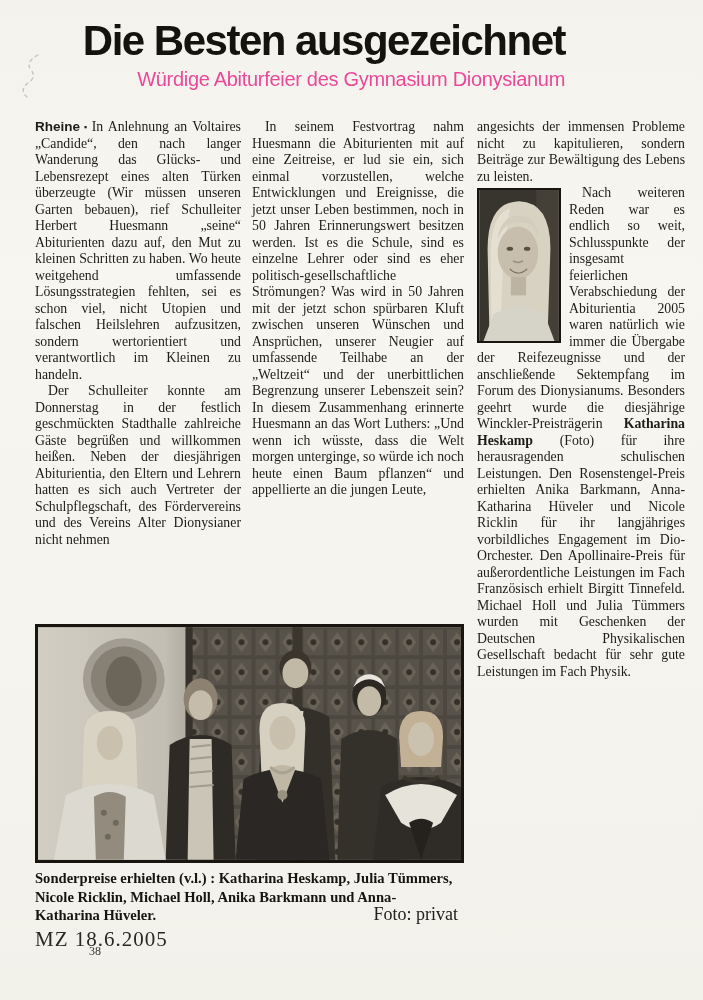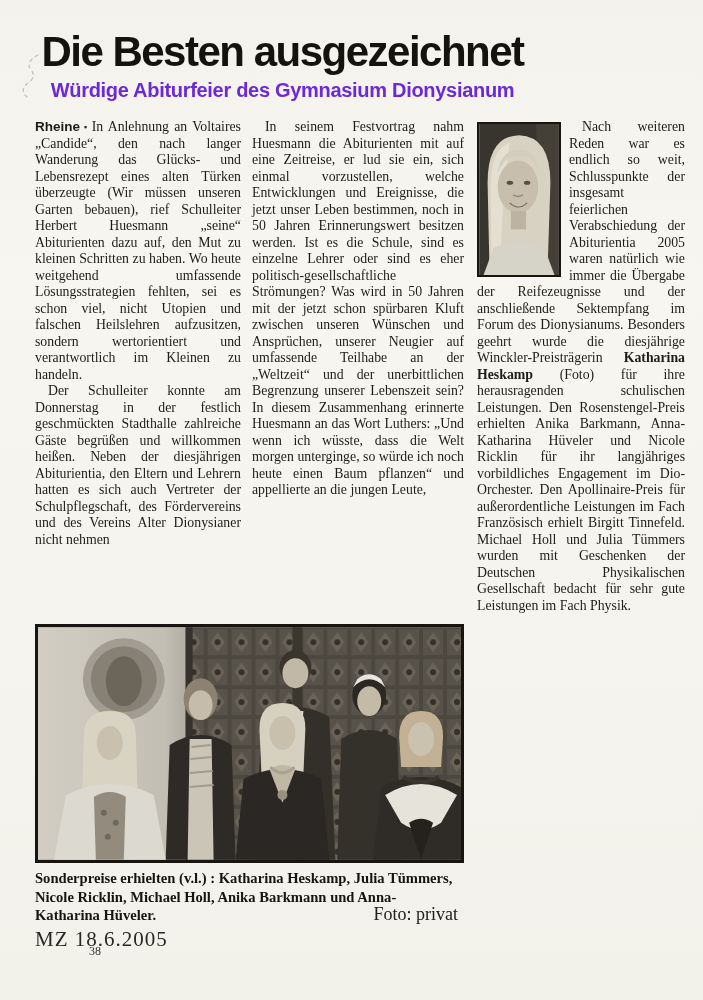--- a/index.html
+++ b/index.html
@@ -2,28 +2,28 @@
 <html lang="de"><head>
 <meta charset="utf-8">
 <style>
   html,body{margin:0;padding:0;}
   body{
     width:703px;height:1000px;position:relative;overflow:hidden;
     background:linear-gradient(180deg,#f3f2ec 0%,#f7f6f1 28%,#f4f3ed 70%,#f2f1ea 100%);
     font-family:"Liberation Serif", serif;color:#1e1c18;
   }
   .pencil-mark{position:absolute;left:12px;top:52px;opacity:.75;}
-  .header{position:absolute;top:30px;left:0;width:565px;text-align:center;}
+  .header{position:absolute;top:19px;left:0;width:565px;text-align:right;}
   .title{
     font-family:"Liberation Sans", sans-serif;font-weight:700;font-size:42px;
     letter-spacing:-1.5px;line-height:1.05;color:#141310;margin:0;
   }
   .subtitle{
-    font-family:"Liberation Sans", sans-serif;font-weight:700;font-size:20px;
-    letter-spacing:-.3px;color:#6d28d9;margin:5px 0 0 0;
+    font-family:"Liberation Sans", sans-serif;font-weight:400;font-size:20px;
+    letter-spacing:-.3px;color:#ec4899;margin:5px 0 0 0;
   }
   .col{
     font-size:13.8px;line-height:16.5px;text-align:justify;
   }
   .col p{margin:0;}
   .indent{text-indent:13px;}
   .dateline{font-family:"Liberation Sans", sans-serif;font-weight:700;font-size:13.5px;}
   .bullet{font-size:9px;vertical-align:1px;padding:0 3px 0 2px;}
   .left-block{position:absolute;left:35px;top:119px;width:429px;}
   .cols{display:flex;gap:11px;height:501px;overflow:hidden;}
@@ -154,20 +154,21 @@
     <figcaption class="caption" data-name="photo-caption">
       <span data-name="caption-text">Sonderpreise erhielten (v.l.) : Katharina Heskamp, Julia Tümmers, Nicole Ricklin, Michael Holl, Anika Barkmann und Anna-Katharina Hüveler.</span>
       <span class="credit" data-name="photo-credit">Foto: privat</span>
     </figcaption>
   </figure>
 
   <div class="annotation" data-name="handwritten-annotation">MZ 18.6.2005</div>
 </div>
 
 <div class="col col3" data-name="column-3">
+  <p data-name="paragraph">angesichts der immensen Probleme nicht zu kapitulieren, sondern Beiträge zur Bewältigung des Lebens zu leisten.</p>
   <figure class="portrait-figure" style="margin:3px 8px 2px 0;" data-name="portrait-photo-figure">
     <span class="photo-frame" style="border-width:2px;" data-name="portrait-photo">
       <svg width="80" height="151" viewBox="0 0 78 149">
         <rect width="78" height="149" fill="#38352f"></rect>
         <rect x="56" width="22" height="149" fill="#444038"></rect>
         <path d="M10,149 L8,58 Q8,12 39,11 Q70,12 70,58 L67,149 Z" fill="#d8d2c3"></path>
         <path d="M12,149 L11,60 Q12,24 30,18 L24,60 L20,149 Z" fill="#e4dfd1"></path>
         <ellipse cx="38" cy="62" rx="20" ry="26" fill="#c8bead"></ellipse>
         <path d="M18,48 Q26,30 38,32 Q54,30 58,48 Q58,36 50,28 Q38,22 27,29 Q19,36 18,48 Z" fill="#d3cdbd"></path>
         <ellipse cx="30" cy="58" rx="3.2" ry="2" fill="#57503f"></ellipse>

